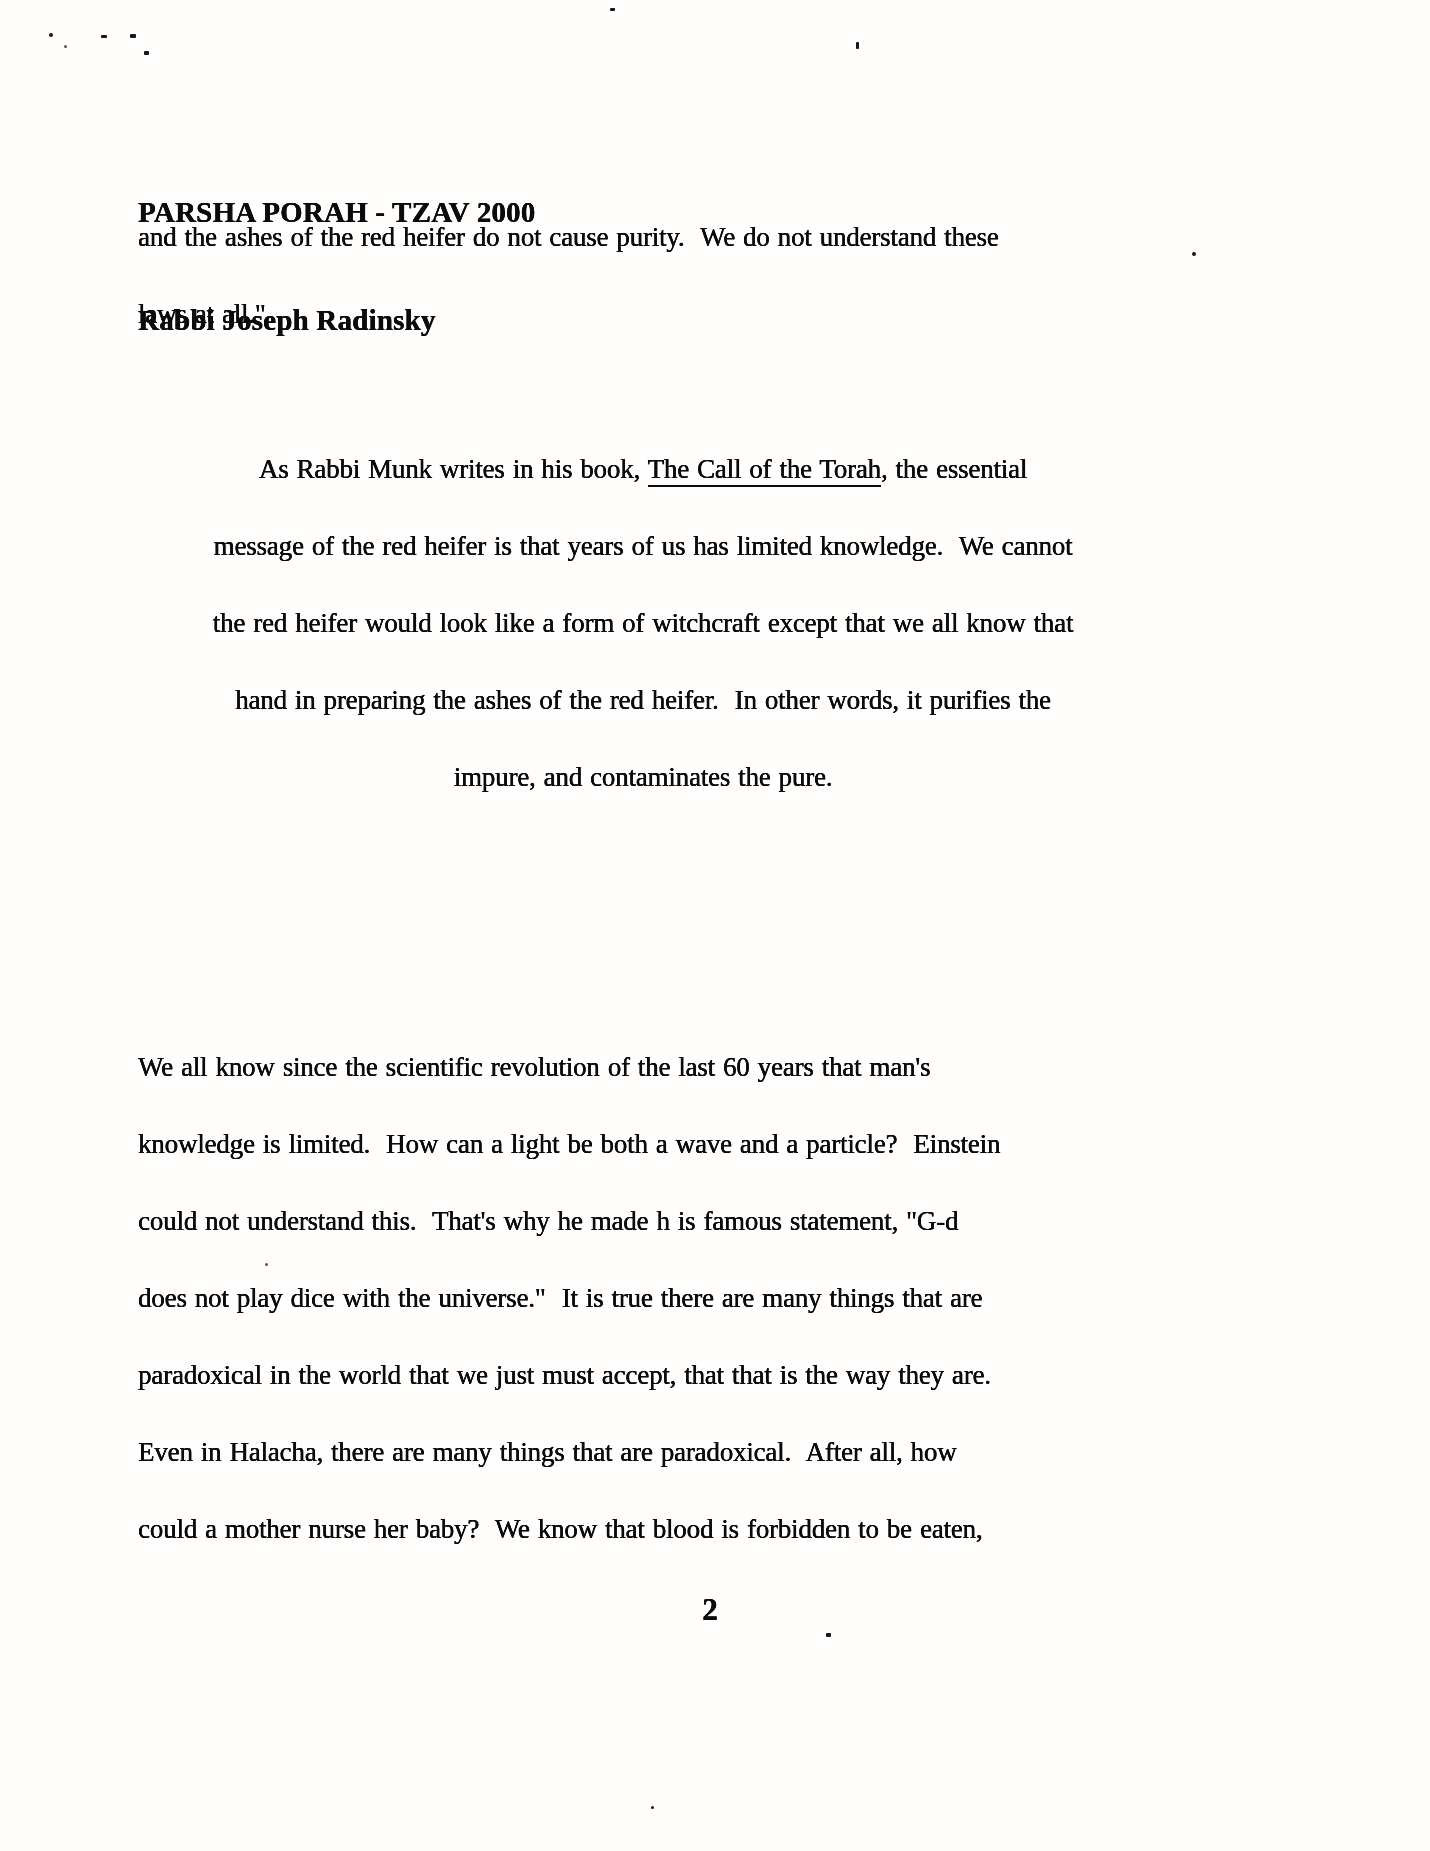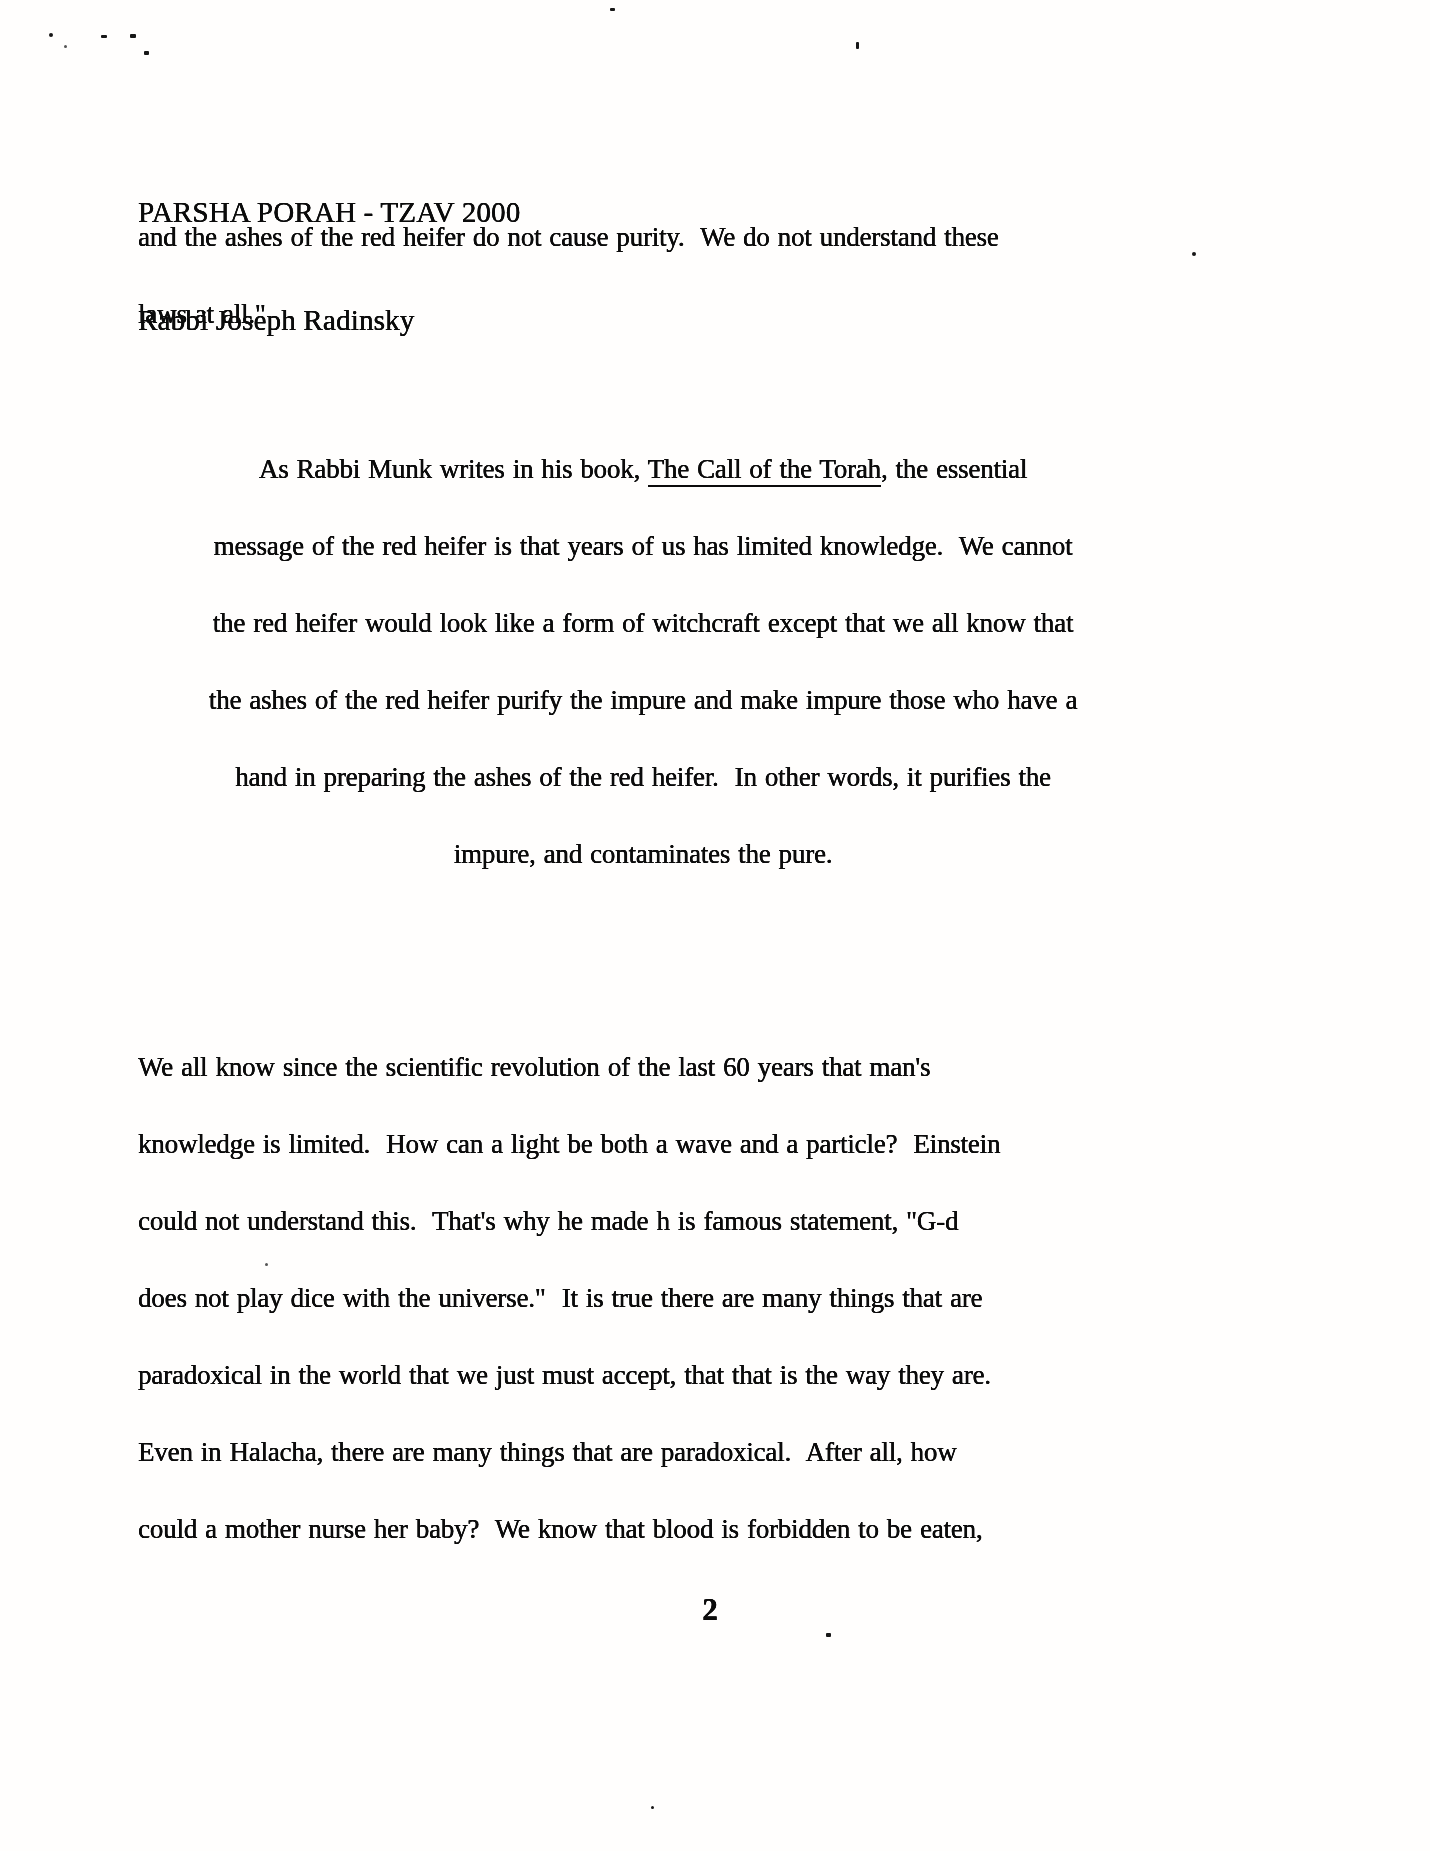--- a/index.html
+++ b/index.html
@@ -22,21 +22,21 @@
   }
   
   .ink {
     text-shadow: 0 0 0.6px #111, 0.3px 0 0.2px #111;
     -webkit-font-smoothing: antialiased;
   }
   .doc-header {
     position: absolute;
     left: 138px;
     top: 122px;
-    font-weight: normal;
+    font-weight: bold;
     font-size: 29px;
     line-height: 36px;
     letter-spacing: 0.2px;
     white-space: pre;
   }
   .para {
     position: absolute;
     left: 138px;
     width: 1010px;
     font-size: 27px;
@@ -96,21 +96,20 @@
 
   <main>
     <section class="para ink" id="para-0">
         <div class="line"><span>and the ashes of the red heifer do not cause purity.  We do not understand these</span></div>
         <div class="line"><span>laws at all."</span></div>
       </section>
     <section class="para ink" id="para-1">
         <div class="line"><span>As Rabbi Munk writes in his book, </span><span class="u">The Call of the Torah</span><span>, the essential</span></div>
         <div class="line"><span>message of the red heifer is that years of us has limited knowledge.  We cannot</span></div>
         <div class="line"><span>the red heifer would look like a form of witchcraft except that we all know that</span></div>
-        <div class="line"><span>the ashes of the red heifer purify the impure and make impure those who have a</span></div>
         <div class="line"><span>hand in preparing the ashes of the red heifer.  In other words, it purifies the</span></div>
         <div class="line"><span>impure, and contaminates the pure.</span></div>
       </section>
     <section class="para ink" id="para-2">
         <div class="line"><span>We all know since the scientific revolution of the last 60 years that man's</span></div>
         <div class="line"><span>knowledge is limited.  How can a light be both a wave and a particle?  Einstein</span></div>
         <div class="line"><span>could not understand this.  That's why he made h is famous statement, "G-d</span></div>
         <div class="line"><span>does not play dice with the universe."  It is true there are many things that are</span></div>
         <div class="line"><span>paradoxical in the world that we just must accept, that that is the way they are.</span></div>
         <div class="line"><span>Even in Halacha, there are many things that are paradoxical.  After all, how</span></div>

